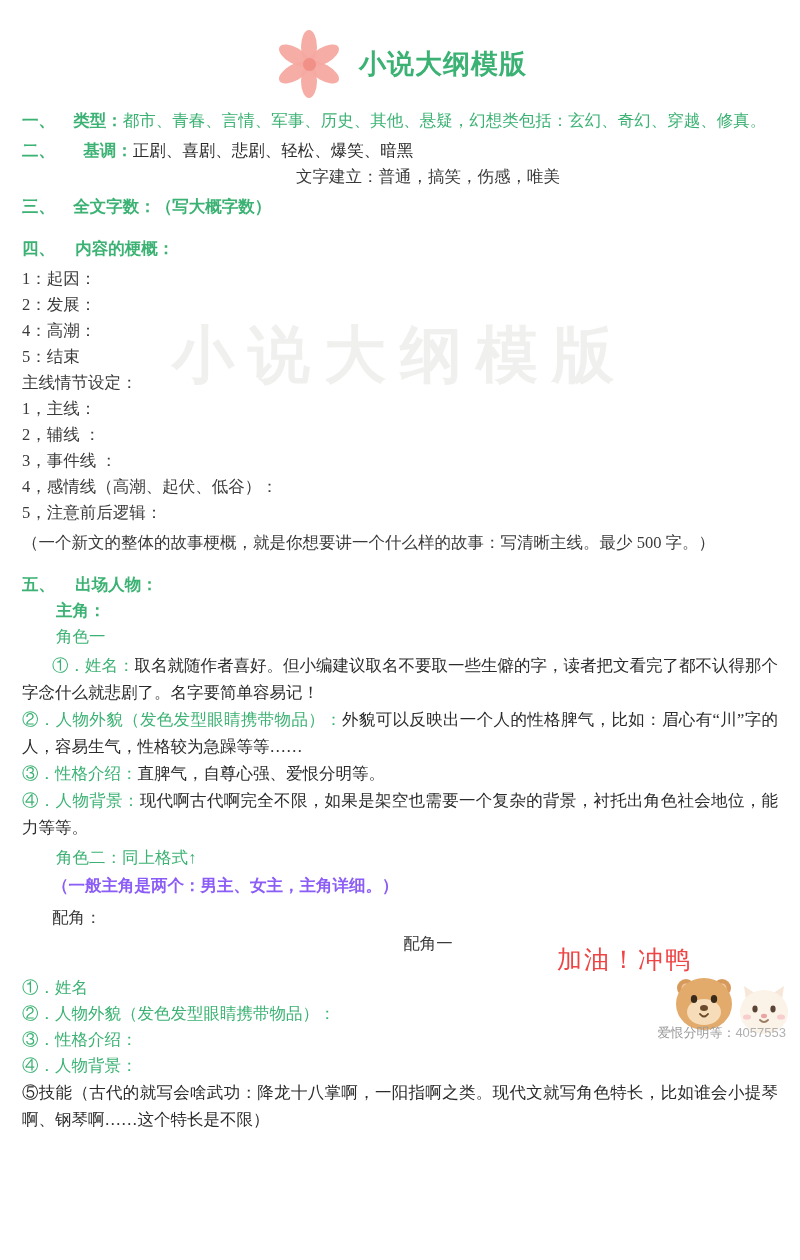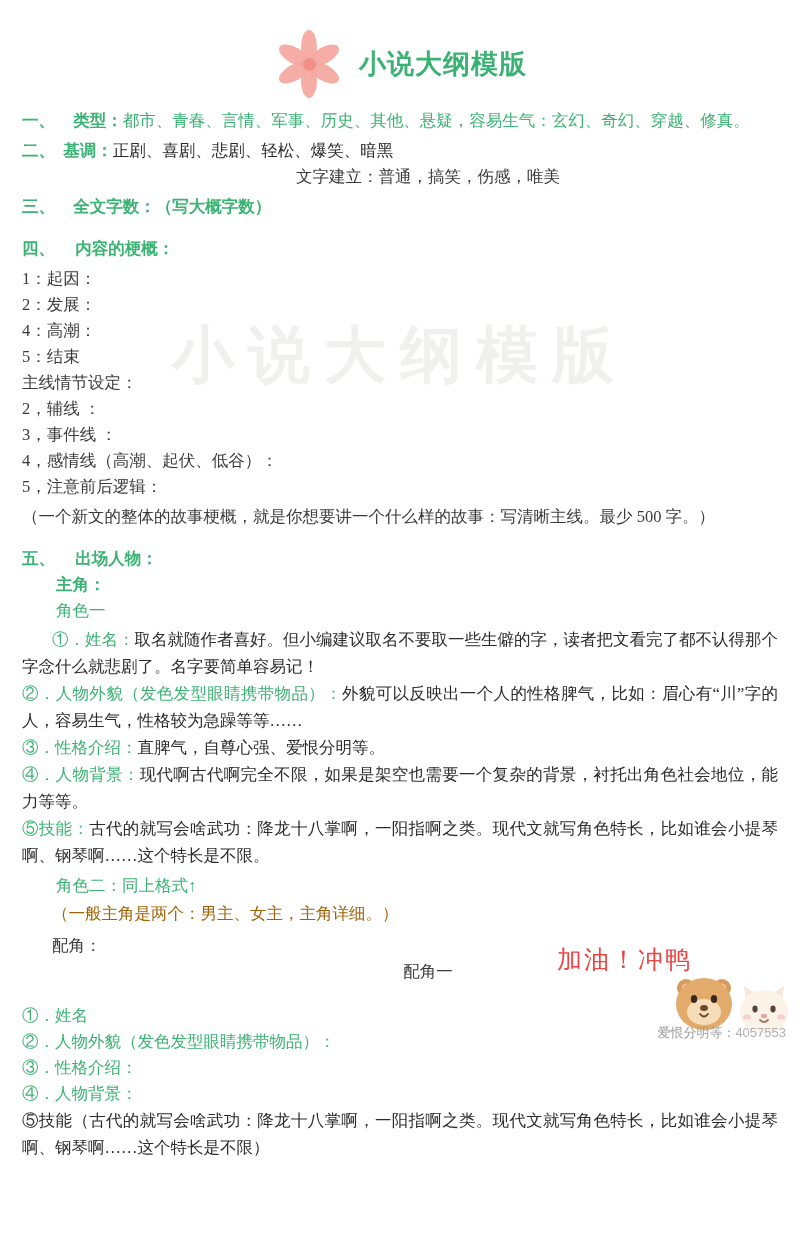--- a/index.html
+++ b/index.html
@@ -94,21 +94,21 @@
 
   
   .line {
     font-size: 16.5px;
     line-height: 26px;
     color: #3a3a3a;
   }
   .green { color: #3bb273; }
   .green-b { color: #3bb273; font-weight: bold; }
   .dark { color: #2b2b2b; text-align: right; }
-  .red-b { color: #a16207; font-weight: normal; }
+  .red-b { color: #8b5cf6; font-weight: bold; }
 
   .sec { margin-top: 2px; }
   .sec-gap { margin-top: 16px; }
   .indent1 { padding-left: 34px; }
   .indent2 { padding-left: 56px; text-align: center; }
   .para {
     font-size: 16.5px;
     line-height: 27px;
     color: #2b2b2b;
     text-align: justify;
@@ -171,45 +171,46 @@
           <span></span>
           <span></span>
           <span></span>
         <span class="core"></span>
       </div>
       <div class="doc-title">小说大纲模版</div>
     </div>
 
     <div class="line sec">
       <span class="green-b">一、</span>
-      <span class="green-b" style="margin-left:14px">类型：</span><span class="green">都市、青春、言情、军事、历史、其他、悬疑，容易生气：玄幻、奇幻、穿越、修真。</span>
+      <span class="green-b" style="margin-left:14px">类型：</span><span class="green">都市、青春、言情、军事、历史、其他、悬疑，幻想类包括：玄幻、奇幻、穿越、修真。</span>
     </div>
 
     <div class="line" style="margin-top:4px">
       <span class="green-b">二、</span>
-      <span class="green-b" style="margin-left:4px">基调：</span><span class="dark">正剧、喜剧、悲剧、轻松、爆笑、暗黑</span>
+      <span class="green-b" style="margin-left:24px">基调：</span><span class="dark">正剧、喜剧、悲剧、轻松、爆笑、暗黑</span>
     </div>
     <div class="line indent2">文字建立：普通，搞笑，伤感，唯美</div>
 
     <div class="line" style="margin-top:4px">
       <span class="green-b">三、</span>
       <span class="green-b" style="margin-left:14px">全文字数：</span><span class="green-b">（写大概字数）</span>
     </div>
 
     <div class="line sec-gap">
       <span class="green-b">四、</span>
       <span class="green-b" style="margin-left:16px">内容的梗概：</span>
     </div>
 
     <div class="line" style="margin-top:4px">1：起因：</div>
     <div class="line">2：发展：</div>
     <div class="line">4：高潮：</div>
     <div class="line">5：结束</div>
 
     <div class="line">主线情节设定：</div>
+    <div class="line">1，主线：</div>
     <div class="line">2，辅线 ：</div>
     <div class="line">3，事件线 ：</div>
     <div class="line">4，感情线（高潮、起伏、低谷）：</div>
     <div class="line">5，注意前后逻辑：</div>
     <div class="line" style="margin-top:4px">（一个新文的整体的故事梗概，就是你想要讲一个什么样的故事：写清晰主线。最少 500 字。）</div>
 
     <div class="line sec-gap">
       <span class="green-b">五、</span>
       <span class="green-b" style="margin-left:16px">出场人物：</span>
     </div>
@@ -220,23 +221,20 @@
       <span class="lead" style="padding-left:30px">①．姓名：</span><span>取名就随作者喜好。但小编建议取名不要取一些生僻的字，读者把文看完了都不认得那个字念什么就悲剧了。名字要简单容易记！</span>
     </div>
     <div class="para">
       <span class="lead">②．人物外貌（发色发型眼睛携带物品）：</span><span>外貌可以反映出一个人的性格脾气，比如：眉心有“川”字的人，容易生气，性格较为急躁等等……</span>
     </div>
     <div class="para">
       <span class="lead">③．性格介绍：</span><span>直脾气，自尊心强、爱恨分明等。</span>
     </div>
     <div class="para">
       <span class="lead">④．人物背景：</span><span>现代啊古代啊完全不限，如果是架空也需要一个复杂的背景，衬托出角色社会地位，能力等等。</span>
-    </div>
-    <div class="para">
-      <span class="lead">⑤技能：</span><span>古代的就写会啥武功：降龙十八掌啊，一阳指啊之类。现代文就写角色特长，比如谁会小提琴啊、钢琴啊……这个特长是不限。</span>
     </div>
 
     <div class="line indent1 green" style="margin-top:4px">角色二：同上格式↑</div>
     <div class="line red-b" style="padding-left:30px; margin-top:2px">（一般主角是两个：男主、女主，主角详细。）</div>
 
     <div class="line" style="padding-left:30px; margin-top:6px">配角：</div>
     <div class="line indent2">配角一</div>
 
     <div class="line green" style="margin-top:18px">①．姓名</div>
     <div class="line green">②．人物外貌（发色发型眼睛携带物品）：</div>

